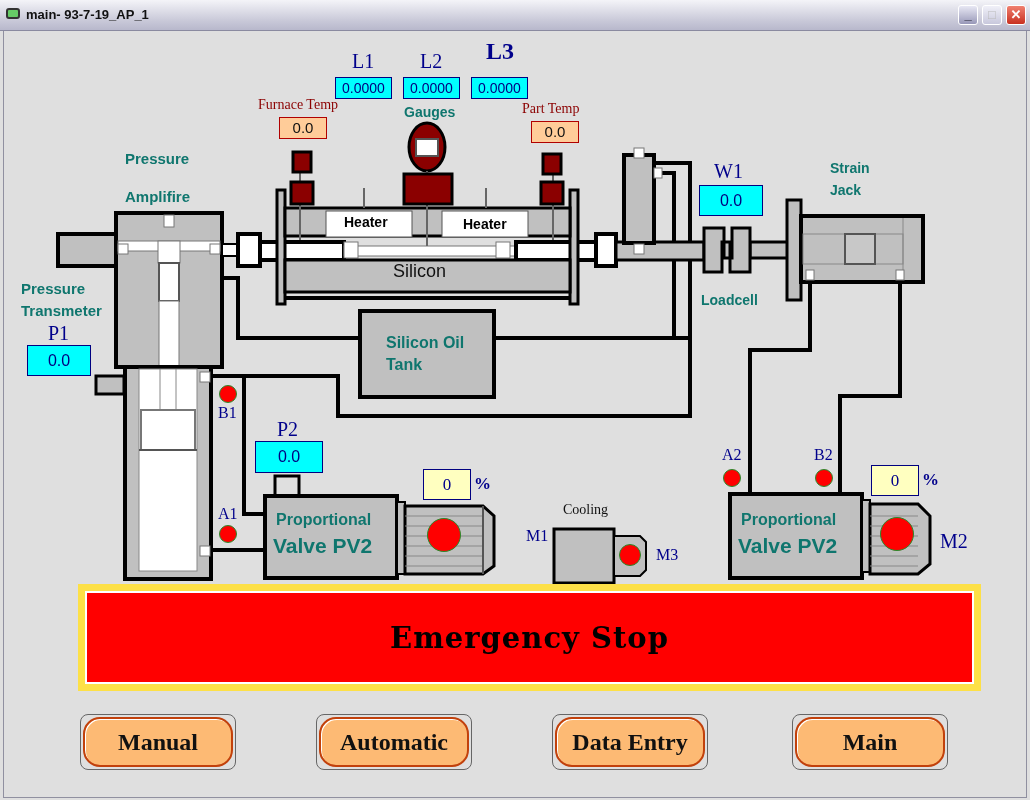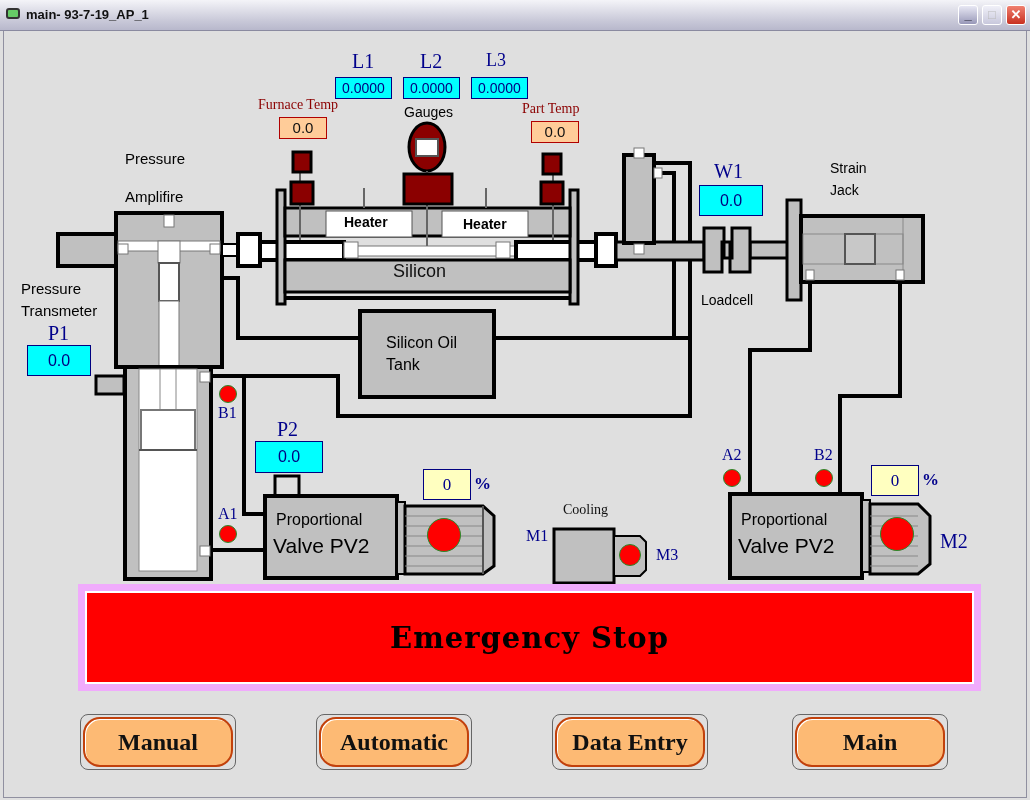--- a/index.html
+++ b/index.html
@@ -9,26 +9,26 @@
   .titlebar .title { position:absolute; left:26px; top:7px; font-size:13px; font-weight:bold; color:#111; }
   .wbtn { position:absolute; top:5px; width:20px; height:20px; border:1px solid #fff; border-radius:3px; box-sizing:border-box; text-align:center; font-size:13px; line-height:18px; font-weight:bold; color:#fff; }
   .wbtn.min { left:958px; background:linear-gradient(#e8e8f4,#9898b8); color:#223; }
   .wbtn.max { left:982px; background:linear-gradient(#f0f0f8,#c8c8dc); color:#bbb; }
   .wbtn.close { left:1006px; background:linear-gradient(#f08070,#c83020); }
   .client { position:absolute; left:3px; top:31px; width:1024px; height:767px; border-left:1px solid #9090a0; border-right:1px solid #9090a0; border-bottom:1px solid #9090a0; box-sizing:border-box; }
   svg.diagram { position:absolute; left:0; top:0; }
   .lbl { position:absolute; white-space:nowrap; }
   .blue-ser { font-family:"Liberation Serif", serif; color:#00008b; }
   .dk-red-ser { font-family:"Liberation Serif", serif; color:#8b0000; font-size:14px; }
-  .blk { font-weight:normal; color:#000000; font-size:15px; line-height:22px; }
+  .blk { font-weight:bold; color:#0f766e; font-size:15px; line-height:22px; }
   .cyanbox { position:absolute; background:#00ffff; border:1px solid #000080; box-sizing:border-box; text-align:center; font-family:"Liberation Sans",sans-serif; color:#000080; }
   .peachbox { position:absolute; background:#ffcc99; border:1px solid #b00000; box-sizing:border-box; text-align:center; font-size:15px; color:#111; }
   .yelbox { position:absolute; background:#ffffc0; border:1px solid #000080; box-sizing:border-box; text-align:center; font-family:"Liberation Serif",serif; font-size:17px; color:#00008b; }
   .led { position:absolute; width:18px; height:18px; border-radius:50%; background:#ff0000; border:1px solid #2a8a2a; box-sizing:border-box; }
-  .estop { position:absolute; left:78px; top:584px; width:903px; height:107px; background:#f0abfc; box-sizing:border-box; padding:7px; }
+  .estop { position:absolute; left:78px; top:584px; width:903px; height:107px; background:#fde047; box-sizing:border-box; padding:7px; }
   .estop-inner { width:100%; height:100%; border:2px solid #fff; box-sizing:border-box; background:#ff0000; display:flex; align-items:center; justify-content:center; cursor:pointer; }
   .estop-inner span { font-family:"DejaVu Serif", serif; font-weight:bold; font-size:29px; color:#000; letter-spacing:1px; }
   .navbtn { position:absolute; top:714px; width:156px; height:56px; border:1px solid #666; border-radius:8px; background:#dfdfdf; box-sizing:border-box; padding:2px; cursor:pointer; }
   .navbtn .inner { width:100%; height:100%; border:2px solid #c2410c; border-radius:17px; box-sizing:border-box; background:#fdba74; display:flex; align-items:center; justify-content:center; box-shadow: inset 1px 1px 0 #fff; }
   .navbtn span { font-family:"Liberation Serif", serif; font-weight:bold; font-size:24px; color:#111; }
 </style>
 </head>
 <body>
 
 <div class="titlebar">
@@ -175,21 +175,21 @@
       <line x1="870" y1="536" x2="918" y2="536"></line>
         <line x1="870" y1="546" x2="918" y2="546"></line>
       <line x1="870" y1="556" x2="918" y2="556"></line>
         <line x1="870" y1="566" x2="918" y2="566"></line>
     </g>
   </g>
 </svg>
 
 <div class="lbl blue-ser" style="left:352px;top:50px;font-size:20px;">L1</div>
 <div class="lbl blue-ser" style="left:420px;top:50px;font-size:20px;">L2</div>
-<div class="lbl blue-ser" style="left:486px;top:50px;font-size:18px;">L3</div>
+<div class="lbl blue-ser" style="left:486px;top:38px;font-size:24px;font-weight:bold;">L3</div>
 <div class="cyanbox" style="left:335px;top:77px;width:57px;height:22px;font-size:14px;line-height:20px;">0.0000</div>
 <div class="cyanbox" style="left:403px;top:77px;width:57px;height:22px;font-size:14px;line-height:20px;">0.0000</div>
 <div class="cyanbox" style="left:471px;top:77px;width:57px;height:22px;font-size:14px;line-height:20px;">0.0000</div>
 
 <div class="lbl blk" style="left:404px;top:101px;font-size:14px;">Gauges</div>
 
 <div class="lbl dk-red-ser" style="left:258px;top:97px;">Furnace Temp</div>
 <div class="peachbox" style="left:279px;top:117px;width:48px;height:22px;line-height:20px;">0.0</div>
 <div class="lbl dk-red-ser" style="left:522px;top:101px;">Part Temp</div>
 <div class="peachbox" style="left:531px;top:121px;width:48px;height:22px;line-height:20px;">0.0</div>

